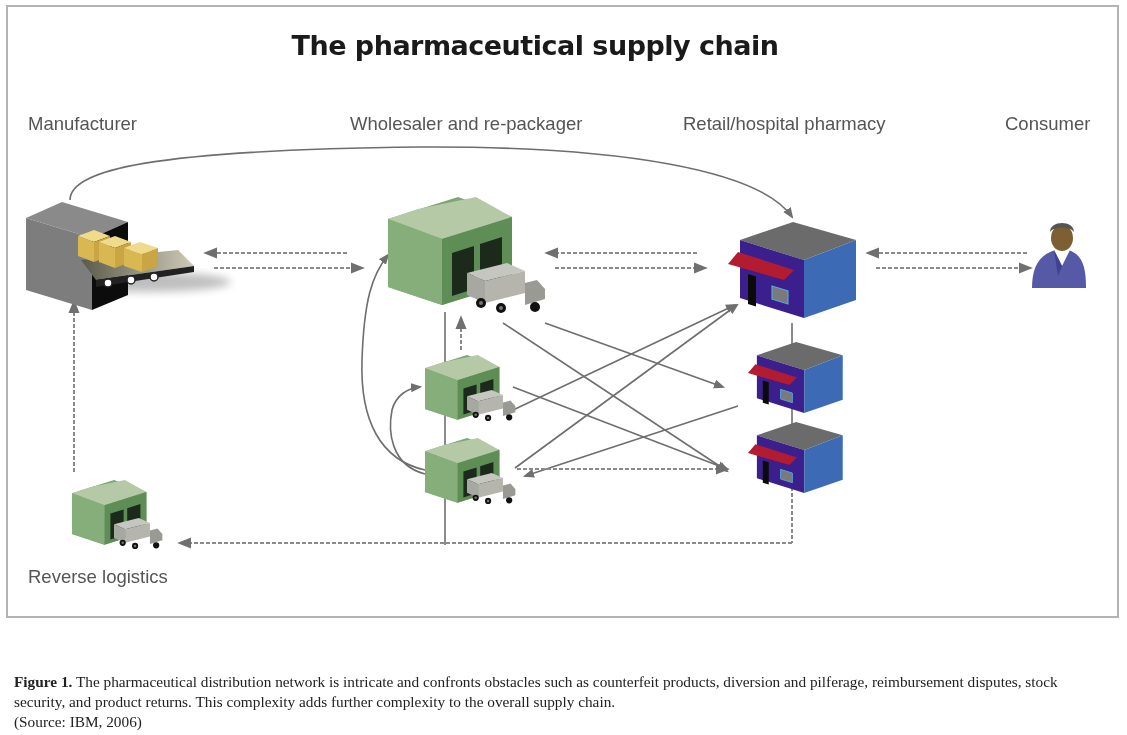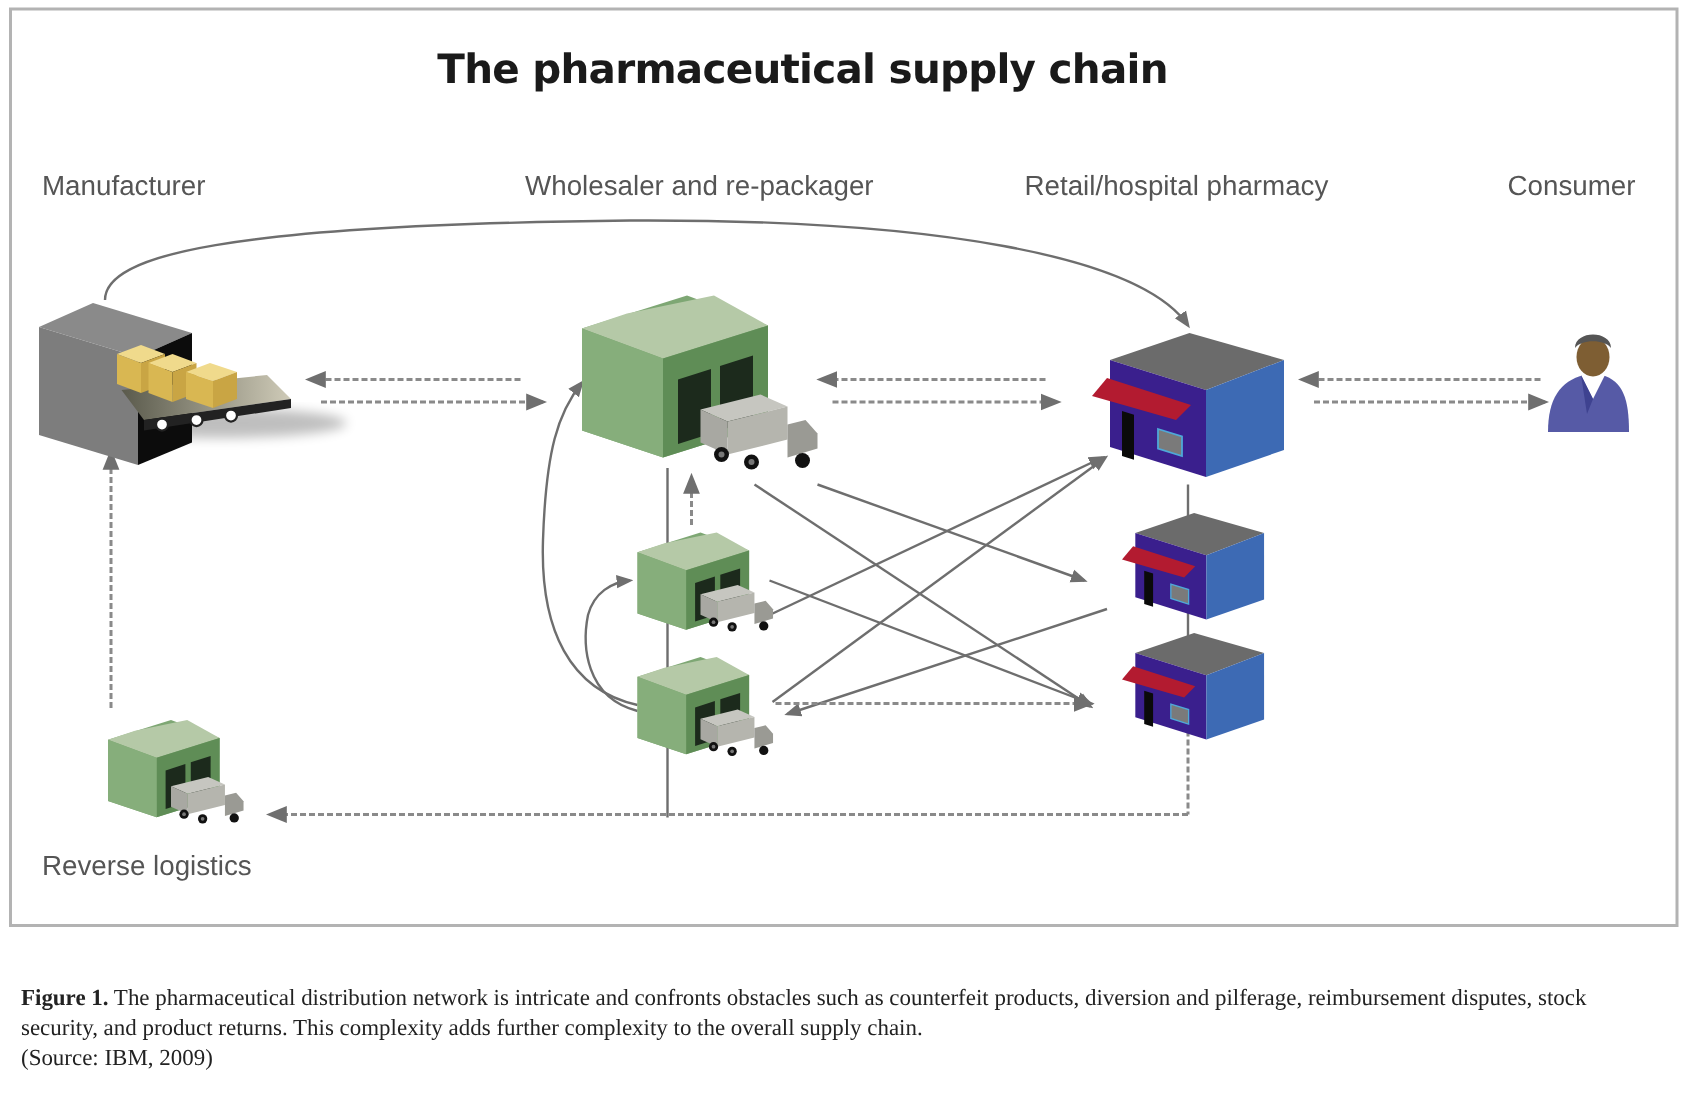--- a/index.html
+++ b/index.html
@@ -3,21 +3,21 @@
 <meta charset="utf-8">
 <style>
   html, body { margin:0; padding:0; background:#ffffff; }
   body { width:1127px; height:735px; position:relative; overflow:hidden; font-family:"Liberation Sans", sans-serif; }
   #figure-frame { position:absolute; left:6px; top:5px; width:1113px; height:613px; border:2px solid #b3b3b3; box-sizing:border-box; background:#fff; }
   #diagram { position:absolute; left:0; top:0; width:1127px; height:620px; }
   .title { font-family:"DejaVu Sans", sans-serif; font-weight:bold; font-size:27px; fill:#1a1a1a; letter-spacing:-0.5px; }
   .stage { font-family:"Liberation Sans", sans-serif; font-size:18.5px; fill:#555; }
   .flow-dash { fill:none; stroke:#8a8a8a; stroke-width:2; stroke-dasharray:4 2; }
   .flow-solid { fill:none; stroke:#6e6e6e; stroke-width:1.6; }
-  #caption { position:absolute; left:14px; top:656px; width:1090px; font-family:"Liberation Serif", serif; font-size:15.3px; line-height:20px; color:#222; }
+  #caption { position:absolute; left:14px; top:672px; width:1090px; font-family:"Liberation Serif", serif; font-size:15.3px; line-height:20px; color:#222; }
   #caption b { font-weight:bold; }
 </style>
 </head>
 <body>
 
 <div id="figure-frame"></div>
 
 <svg id="diagram" viewBox="0 0 1127 620" xmlns="http://www.w3.org/2000/svg">
   <defs>
     <marker id="ah" viewBox="0 0 10 10" refX="8" refY="5" markerWidth="7" markerHeight="7" orient="auto-start-reverse">
@@ -190,14 +190,14 @@
     <path d="M2,72 C2,50 10,38 26,34 L38,34 C52,38 56,50 56,72 Z" fill="#565aa6"></path>
     <polygon points="24,34 32,50 40,34" fill="#ffffff"></polygon>
     <path d="M24,34 L32,50 L28,60 Z" fill="#3e4290"></path>
     <ellipse cx="32" cy="22" rx="11" ry="13" fill="#7e5e33"></ellipse>
     <path d="M20,16 C20,4 44,4 44,16 C40,10 24,10 20,16 Z" fill="#555"></path>
   </g>
 </svg>
 
 <div id="caption">
   <b>Figure 1.</b><span> The pharmaceutical distribution network is intricate and confronts obstacles such as counterfeit products, diversion and pilferage, reimbursement disputes, stock security, and product returns. This complexity adds further complexity to the overall supply chain.</span><br>
-  <span>(Source: IBM, 2009)</span>
+  <span>(Source: IBM, 2006)</span>
 </div>
 
 </body></html>

